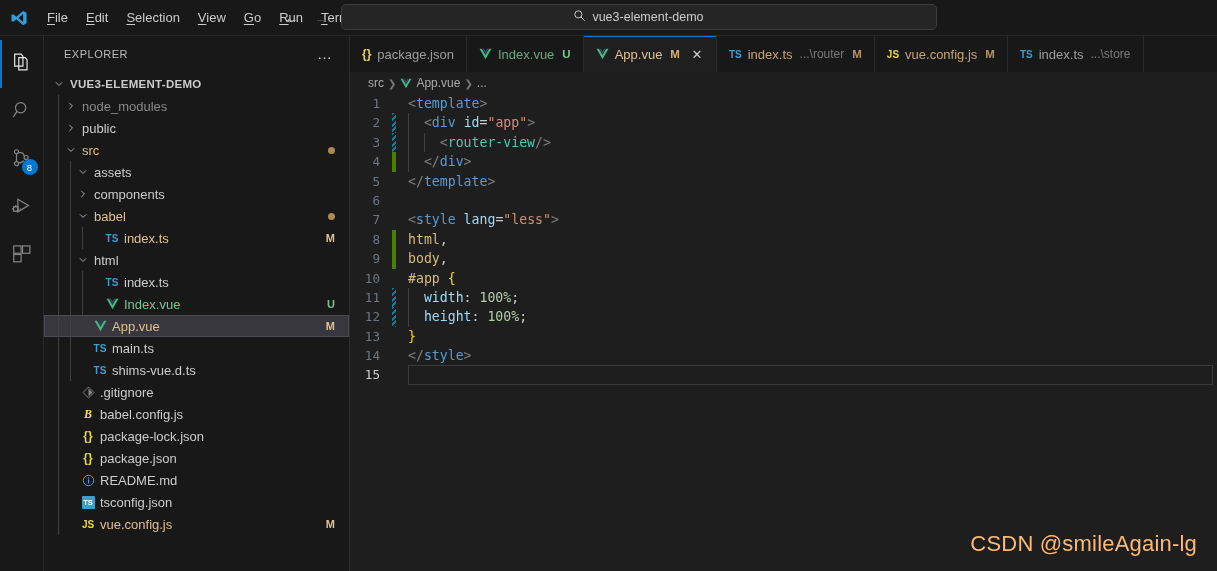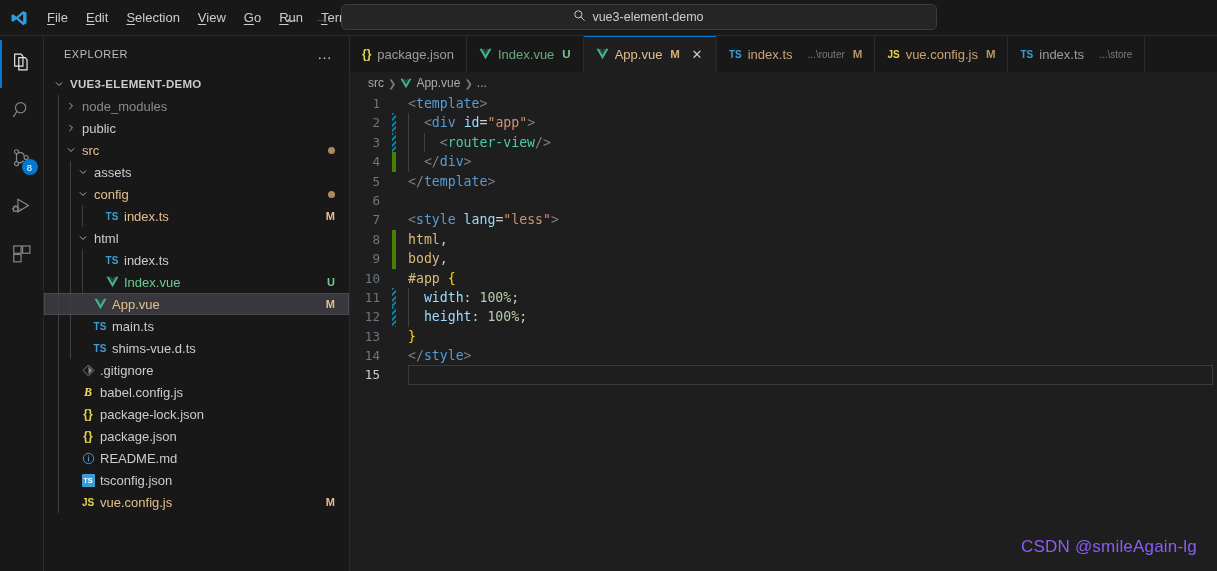--- a/index.html
+++ b/index.html
@@ -151,21 +151,21 @@
     background: #181818;
   }
   .tab.active {
     background: #1f1f1f; color: #ffffff;
   }
   .tab.active::before {
     content: ""; position: absolute; left: 0; right: 0; top: 0; height: 1px;
     background: #0078d4;
   }
   .tab .tab-icon { font-size: 11px; font-weight: 700; display: inline-flex; align-items: center; }
-  .tab .tab-sub { color: #7a7a7a; font-size: 10px; margin-left: 9px; }
+  .tab .tab-sub { color: #7a7a7a; font-size: 12px; margin-left: 1px; }
   .tab .tab-badge { font-size: 11.5px; font-weight: 700; margin-left: 2px; }
   .tab-close { color: #cccccc; font-size: 13px; margin-left: 4px; width: 14px; text-align: center; }
 
   .breadcrumbs {
     height: 22px; min-height: 22px;
     display: flex; align-items: center; gap: 4px;
     padding: 0 0 0 18px;
     font-size: 12px; color: #a9a9a9;
     background: #1e1e1e;
   }
@@ -207,21 +207,21 @@
   .t-str { color: #ce9178; }
   .t-sel { color: #d7ba7d; }
   .t-prop { color: #9cdcfe; }
   .t-num { color: #b5cea8; }
   .t-punc { color: #cccccc; }
   .t-brace { color: #ffd700; }
   .t-eq { color: #cccccc; }
 
   .watermark {
     position: absolute; right: 20px; bottom: 14px;
-    color: #8b5cf6; font-size: 17px;
+    color: #fdba74; font-size: 22px;
     font-family: "Liberation Sans", sans-serif;
     letter-spacing: .2px; pointer-events: none;
   }
 </style>
 </head>
 <body>
 
 <div id="app-root">
 
   <div class="titlebar">
@@ -368,25 +368,37 @@
             </span>
             <span style="width: 4px;"></span>
             <span class="label c-normal">assets</span>
           </div>
           <div class="row">
             <div class="indent-guide" style="left: 14px;"></div>
             <div class="indent-guide" style="left: 26px;"></div>
             <div style="width: 32px; min-width: 32px;"></div>
             <span class="twisty">
               <svg width="10" height="10" viewBox="0 0 16 16" aria-hidden="true">
+                <path d="M5.8 3.5 10.3 8l-4.5 4.5" fill="none" stroke="#cccccc" stroke-width="1.3" stroke-linecap="round" stroke-linejoin="round"></path>
+              </svg>
+            </span>
+            <span style="width: 4px;"></span>
+            <span class="label c-normal">components</span>
+          </div>
+          <div class="row">
+            <div class="indent-guide" style="left: 14px;"></div>
+            <div class="indent-guide" style="left: 26px;"></div>
+            <div style="width: 32px; min-width: 32px;"></div>
+            <span class="twisty">
+              <svg width="10" height="10" viewBox="0 0 16 16" aria-hidden="true">
                 <path d="M3.5 5.8 8 10.3l4.5-4.5" fill="none" stroke="#cccccc" stroke-width="1.3" stroke-linecap="round" stroke-linejoin="round"></path>
               </svg>
             </span>
             <span style="width: 4px;"></span>
-            <span class="label c-mod">config</span>
+            <span class="label c-mod">babel</span>
             <span class="dot mod"></span>
           </div>
           <div class="row">
             <div class="indent-guide" style="left: 14px;"></div>
             <div class="indent-guide" style="left: 26px;"></div>
             <div class="indent-guide" style="left: 38px;"></div>
             <div style="width: 44px; min-width: 44px;"></div>
             <span class="twisty"></span>
             <span class="ficon">
               <span style="color:#3b9dd6;font-size:10px;font-weight:700;">TS</span>

